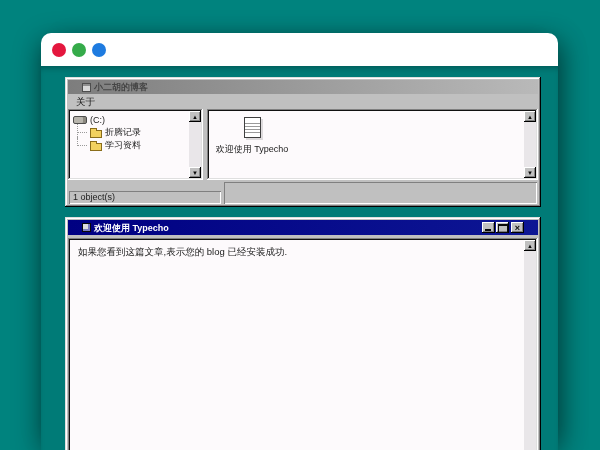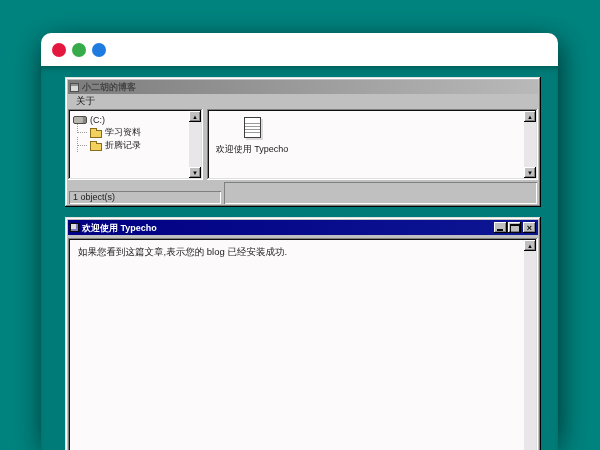--- a/index.html
+++ b/index.html
@@ -47,21 +47,21 @@
     background:#c0c0c0;
     box-shadow:inset -1px -1px 0 #000, inset 1px 1px 0 #ffffff,
                inset -2px -2px 0 #808080;
   }
 
   
   .win { position:absolute; display:flex; flex-direction:column; }
   .win1 { left:24px; top:11px; width:476px; height:130px; padding:3px; }
   .titlebar {
     height:14px; flex:0 0 14px; display:flex; align-items:center;
-    padding:0 2px; gap:3px; overflow:hidden;
+    padding:0 14px; gap:3px; overflow:hidden;
   }
   .titlebar.inactive {
     background:linear-gradient(90deg,#7d7d7d,#b9b9b9);
     color:#454545;
   }
   .titlebar.active {
     background:linear-gradient(90deg,#000082,#0d1694);
     color:#ffffff;
   }
   .title-text { font-size:9px; font-weight:bold; line-height:14px; white-space:nowrap; }
@@ -69,21 +69,21 @@
     width:9px; height:9px; flex:0 0 9px;
     background:#d9d9d9; border:1px solid #4e4e4e;
     box-shadow:inset 0 2px 0 #8f8f8f;
   }
   .app-icon2 {
     width:9px; height:9px; flex:0 0 9px;
     background:#dfdfdf; border:1px solid #0a0a0a;
     box-shadow:inset -2px -2px 0 #7d7dc0;
   }
   .menubar {
-    height:14px; flex:0 0 14px; display:flex; 
+    height:14px; flex:0 0 14px; display:flex; align-items:center;
     padding-left:5px; font-size:9.5px; color:#101010;
   }
   .menu-item { padding:0 3px; line-height:13px; }
   .body-row { flex:1 1 auto; display:flex; gap:4px; margin-top:1px; min-height:0; }
   .panel { position:relative; display:flex; min-height:0; }
   .panel-inner { flex:1 1 auto; margin:2px; display:flex; overflow:hidden; }
   .tree-panel { flex:0 0 135px; }
   .files-panel { flex:1 1 auto; }
 
   .tree { flex:1 1 auto; padding:2px 0 0 3px; font-size:9px; color:#1c1c1c; }
@@ -178,29 +178,29 @@
 
         <div class="body-row">
 
           <div class="panel sunken tree-panel">
             <div class="panel-inner">
               <div class="tree">
                 <div class="tree-row">
                   <span class="drive-icon"></span>
                   <span>(C:)</span>
                 </div>
+                <div class="tree-row">
+                  <span class="connector"></span>
+                  <span class="folder-icon"></span>
+                  <span>折腾记录</span>
+                </div>
                 <div class="tree-row last">
                   <span class="connector"></span>
                   <span class="folder-icon"></span>
                   <span>学习资料</span>
-                </div>
-                <div class="tree-row">
-                  <span class="connector"></span>
-                  <span class="folder-icon"></span>
-                  <span>折腾记录</span>
                 </div>
               </div>
               <div class="scrollbar">
                 <div class="scroll-btn raised1">
                     <span>▲</span>
                   </div>
                 <div class="scroll-track"></div>
                 <div class="scroll-btn raised1">
                     <span>▼</span>
                   </div>

